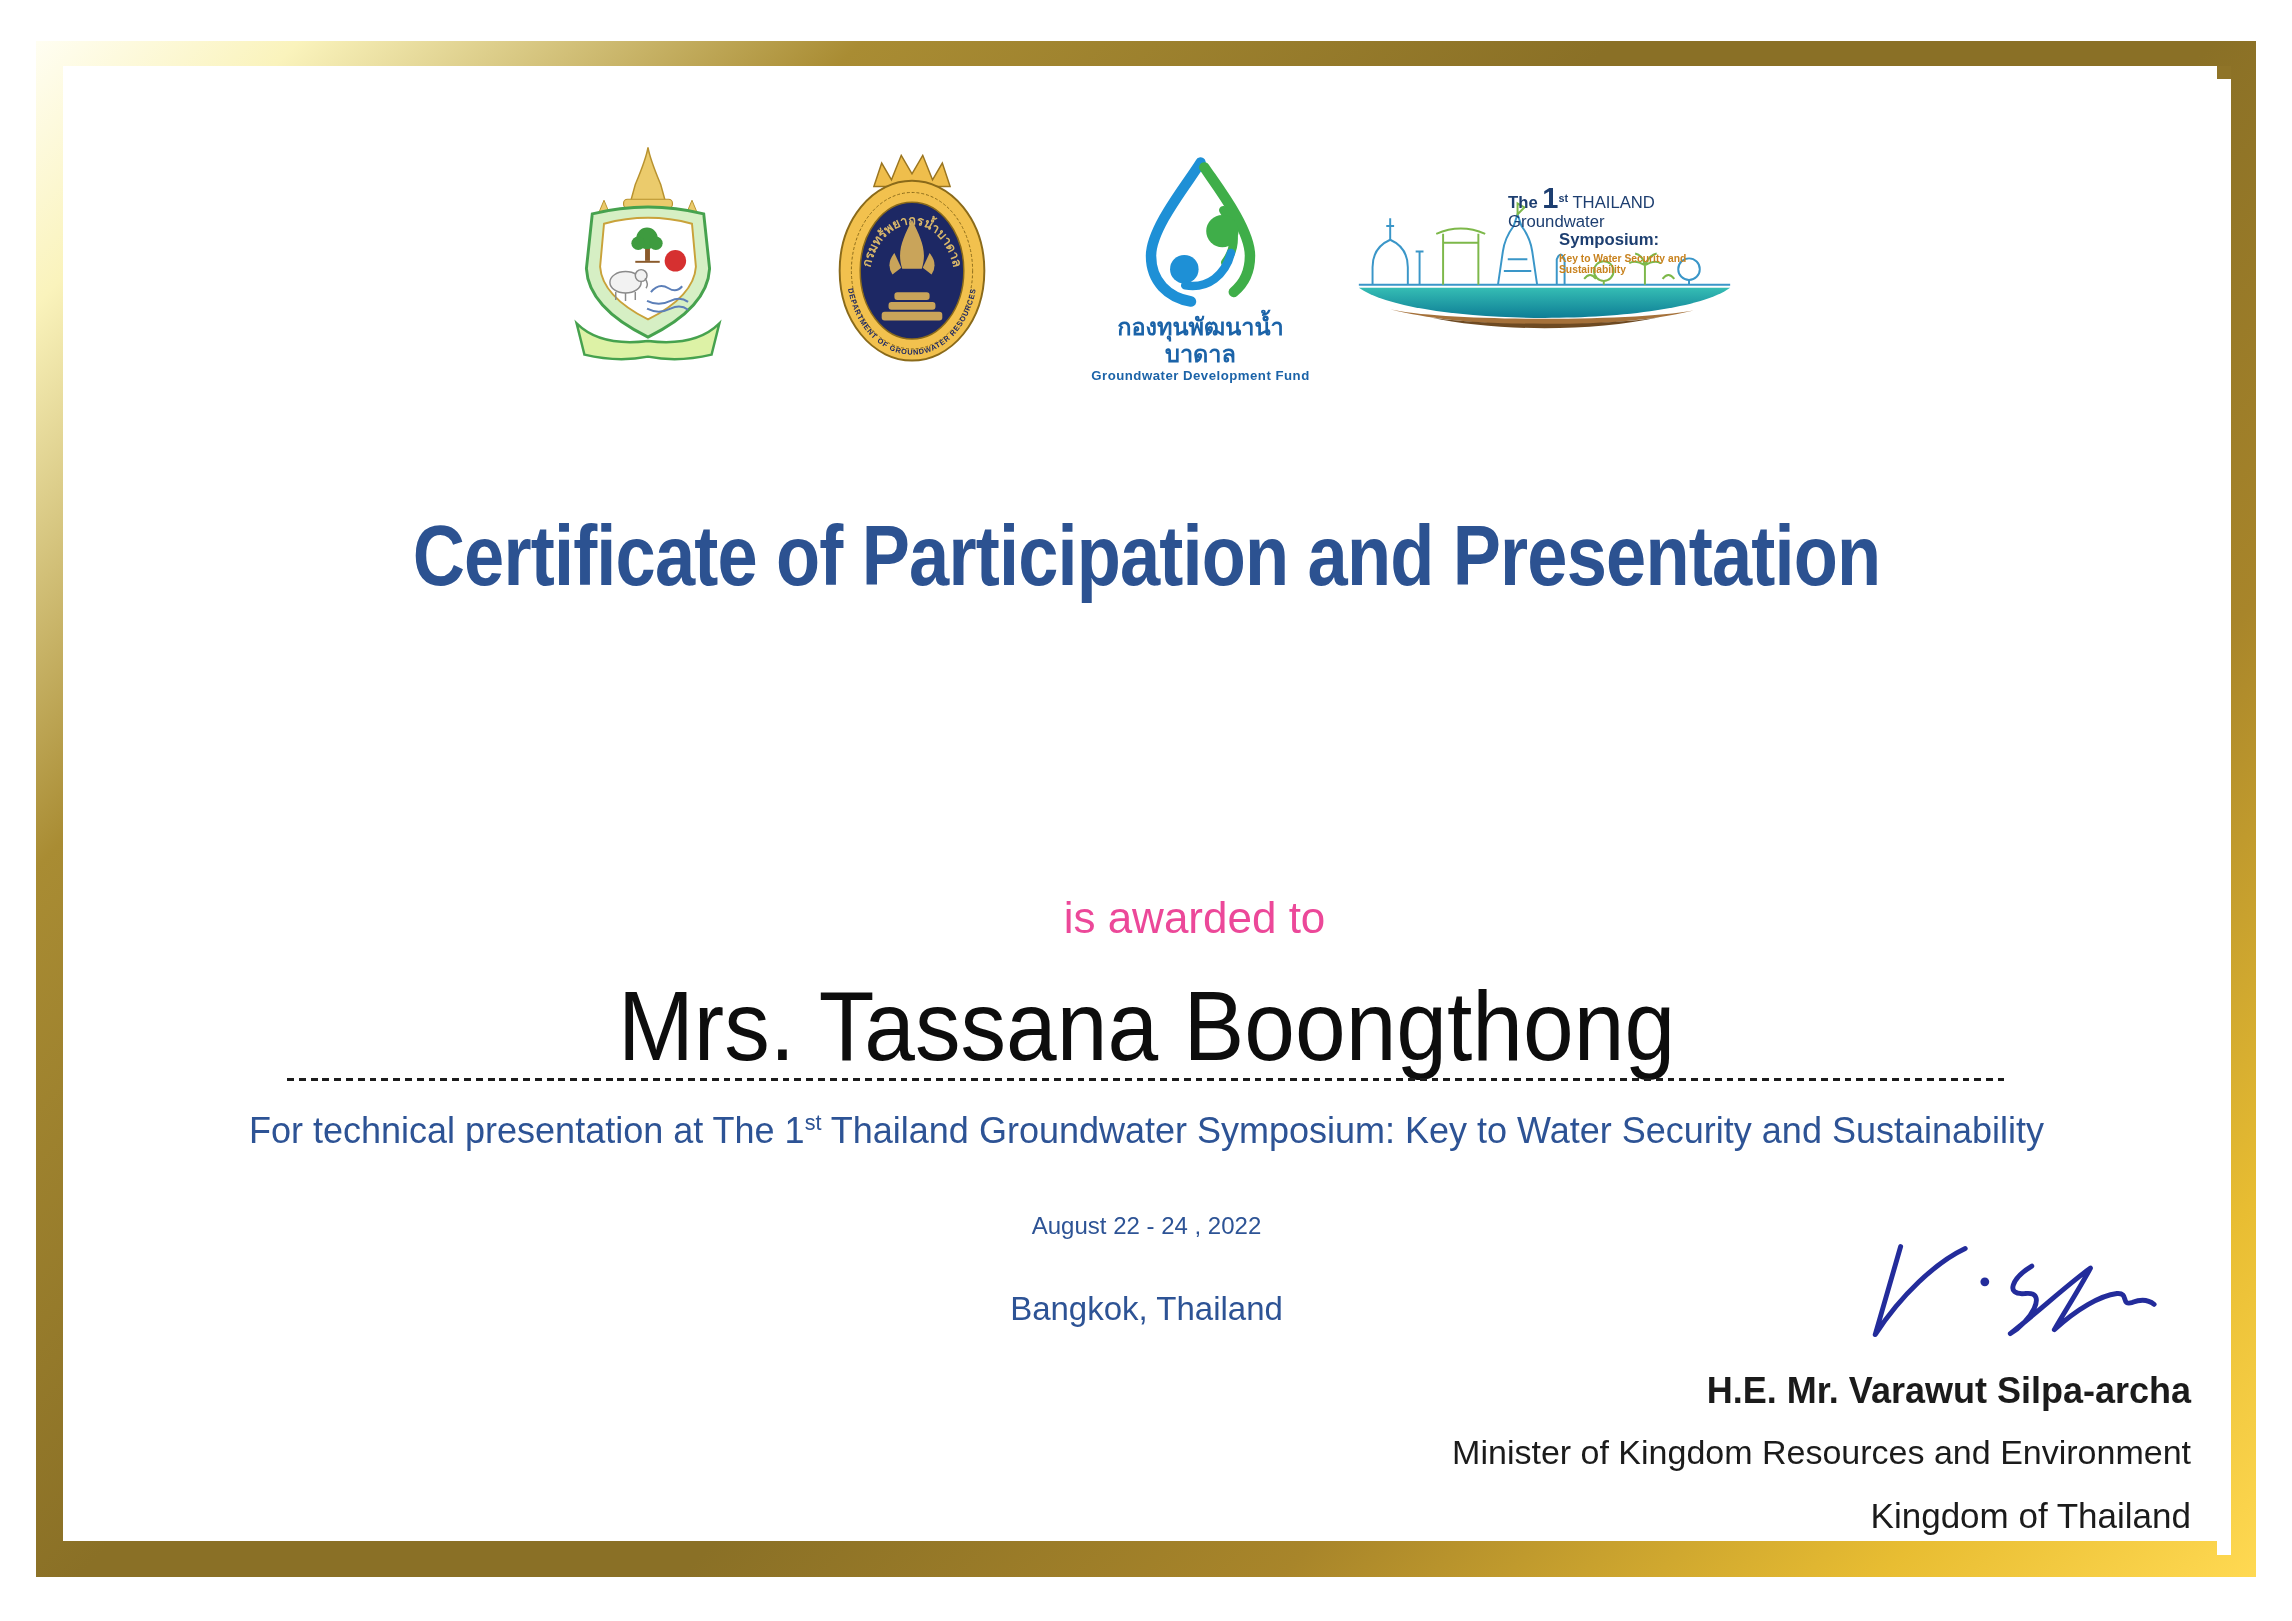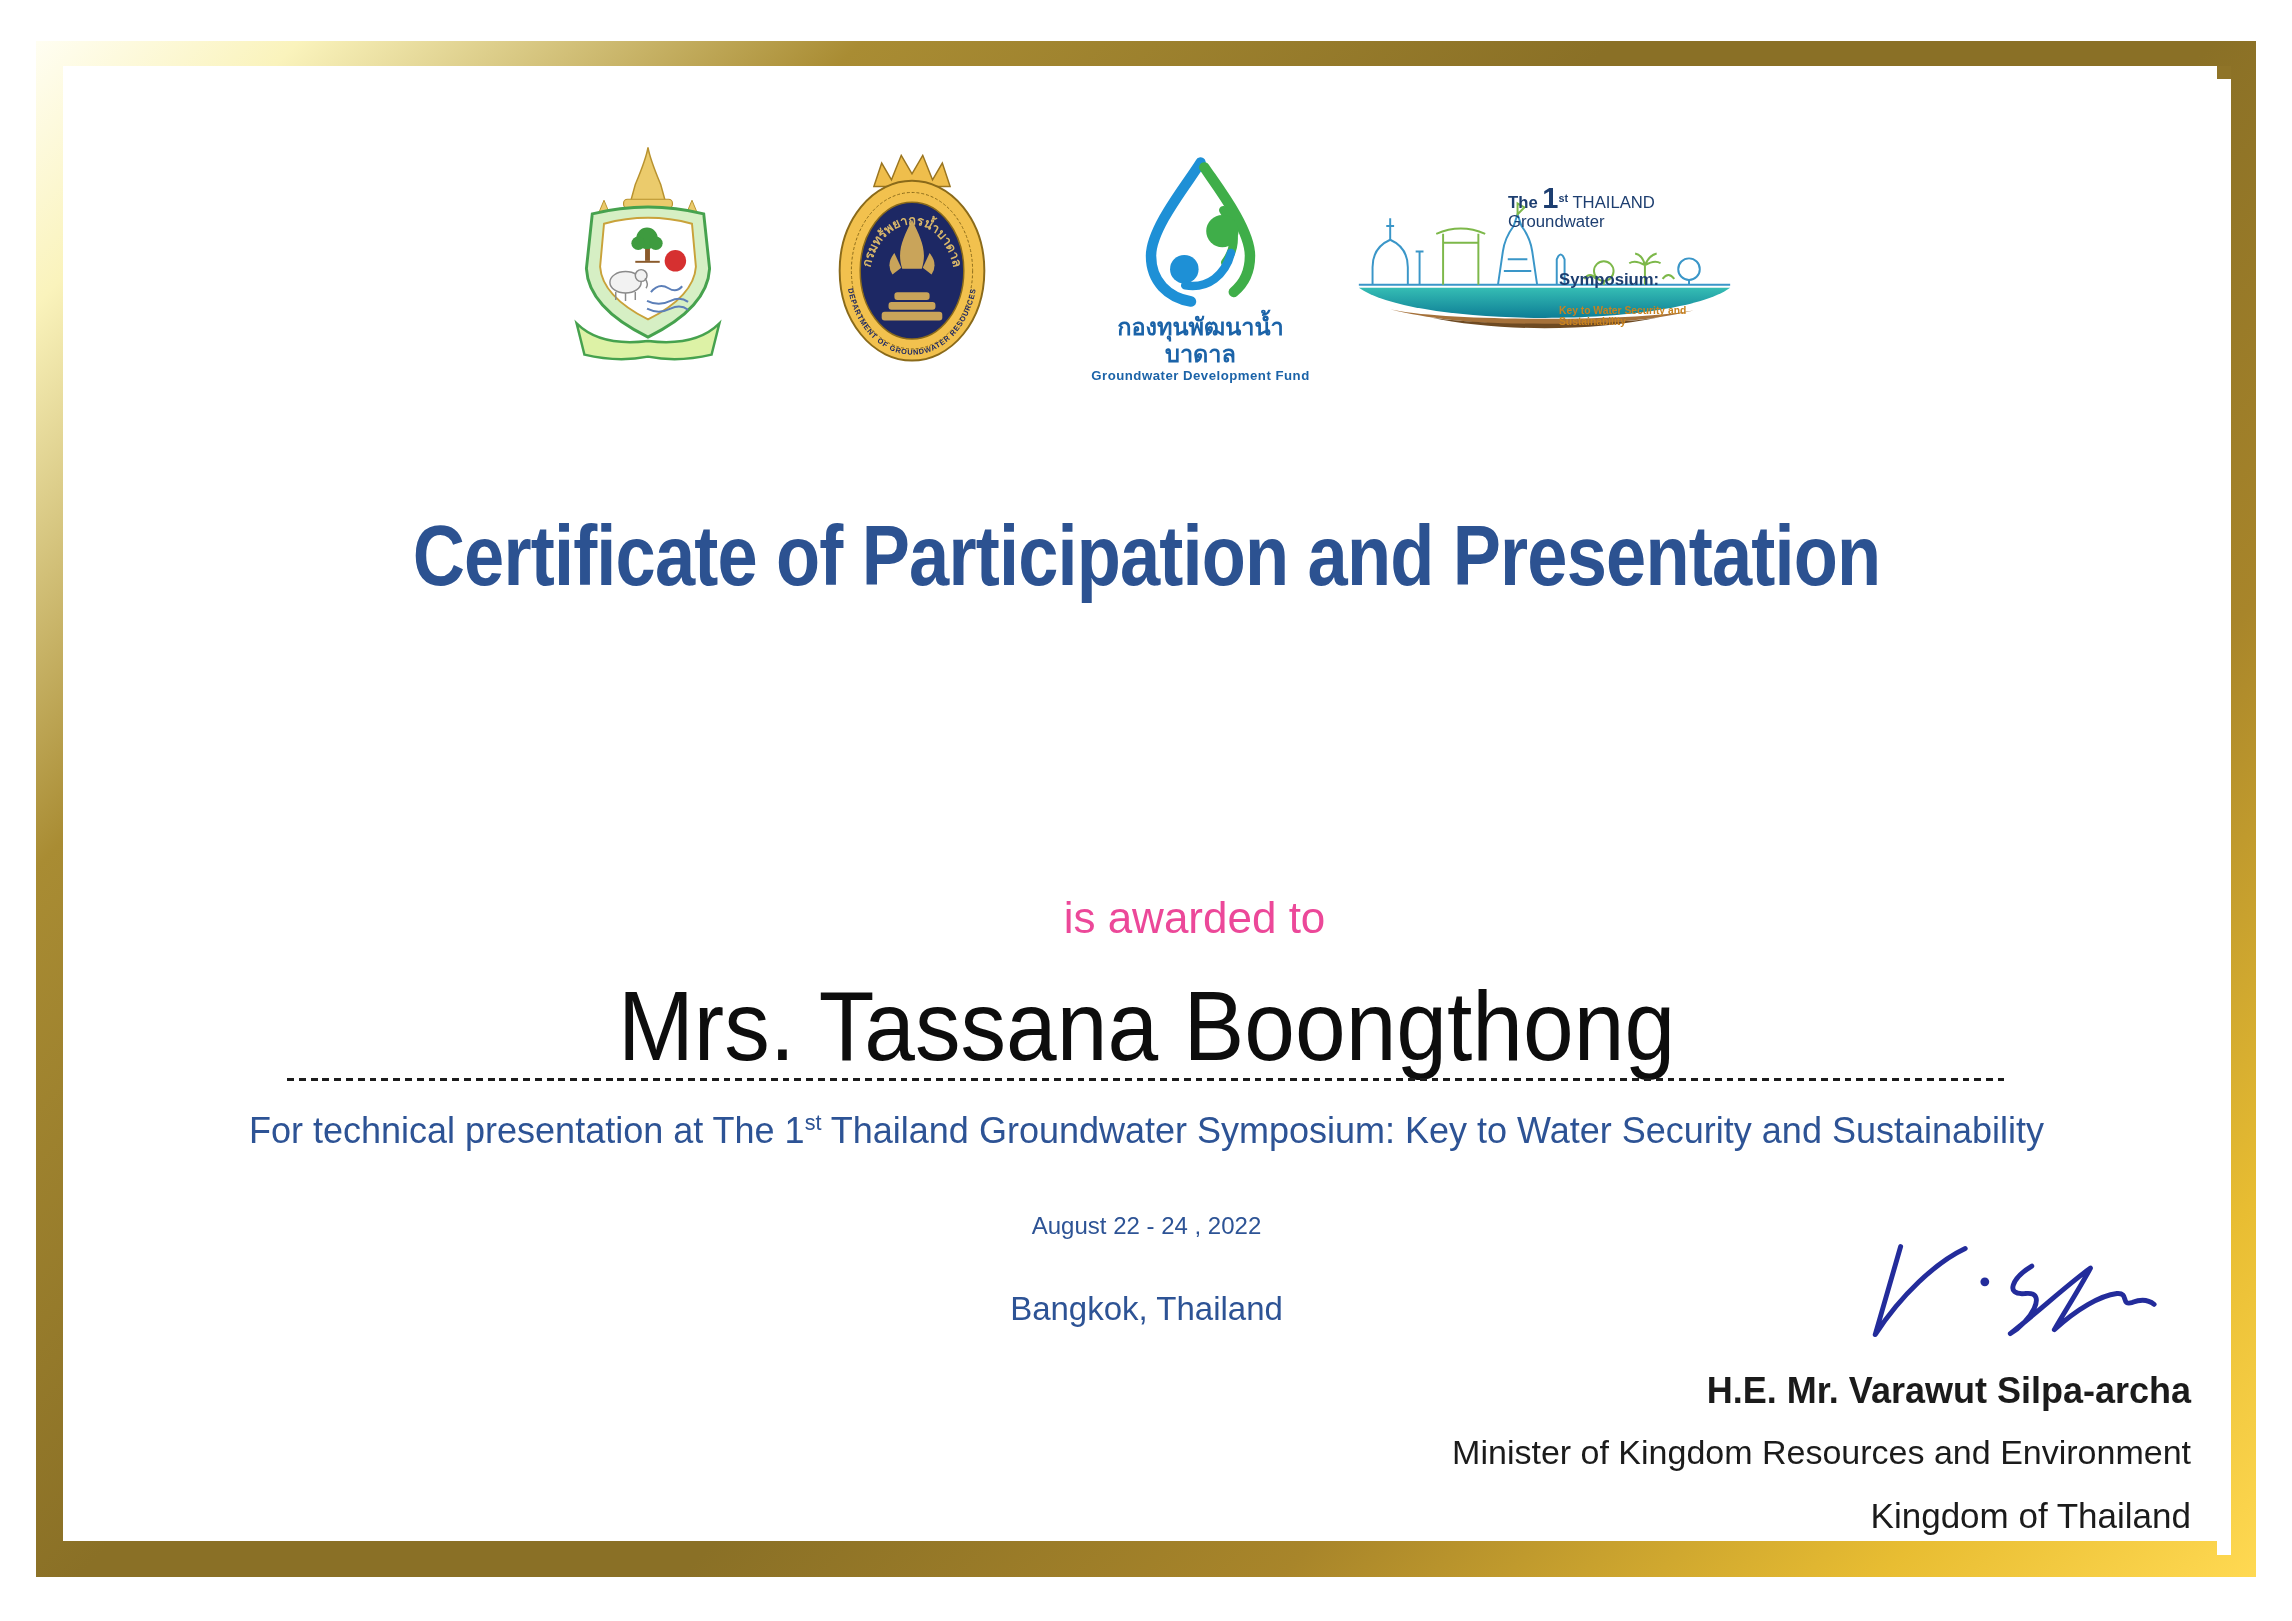--- a/index.html
+++ b/index.html
@@ -27,22 +27,22 @@
   #logo-gdf   { left:1088px; top:155px; width:225px; height:210px; }
   #logo-symposium { left:1351px; top:169px; width:387px; height:165px; }
   .gdf-captions { position:absolute; left:0; right:0; top:159px; text-align:center; color:#1B63A8; line-height:1.15; }
   .gdf-thai { font-size:23.5px; font-weight:bold; }
   .gdf-en { font-size:13.2px; font-weight:bold; letter-spacing:0.5px; }
   .symp-text { position:absolute; left:157px; top:13.7px; width:230px; color:#1D3E70; line-height:1.05; }
   .symp-the { font-size:16.7px; font-weight:bold; }
   .symp-one { font-size:29px; font-weight:bold; }
   .symp-sup { font-size:10.8px; font-weight:bold; vertical-align:super; }
   .symp-rest { font-size:16.7px; font-weight:normal; }
-  .symp-line2 { font-size:16.7px; font-weight:bold; padding-left:51px;margin-top:40px; }
-  .symp-tagline { font-size:10.3px; font-weight:bold; color:#C8821E; padding-left:51px; margin-top:18px; }
+  .symp-line2 { font-size:16.7px; font-weight:bold; padding-left:51px; }
+  .symp-tagline { font-size:10.3px; font-weight:bold; color:#C8821E; padding-left:51px; margin-top:6px; }
 
   
   .center-line { position:absolute; left:0; width:100%; text-align:center; white-space:nowrap; }
   .title { top:506px; font-size:86px; font-weight:bold; color:#2C5291; transform:scaleX(0.84); letter-spacing:-1px; }
   .awarded { top:893px; font-size:44px; color:#ec4899;margin-left:48px; }
   .recipient { top:970px; font-size:98px; color:#0d0d0d; transform:scaleX(0.93); }
   .dash-line { position:absolute; top:1078px; left:287px; width:1717px; height:2.9px;
     background:repeating-linear-gradient(90deg,#1c1c1c 0 6.9px,transparent 6.9px 11.8px); }
   .description { top:1110px; font-size:36px; color:#2D5395; }
   .description sup { font-size:21.6px; }

